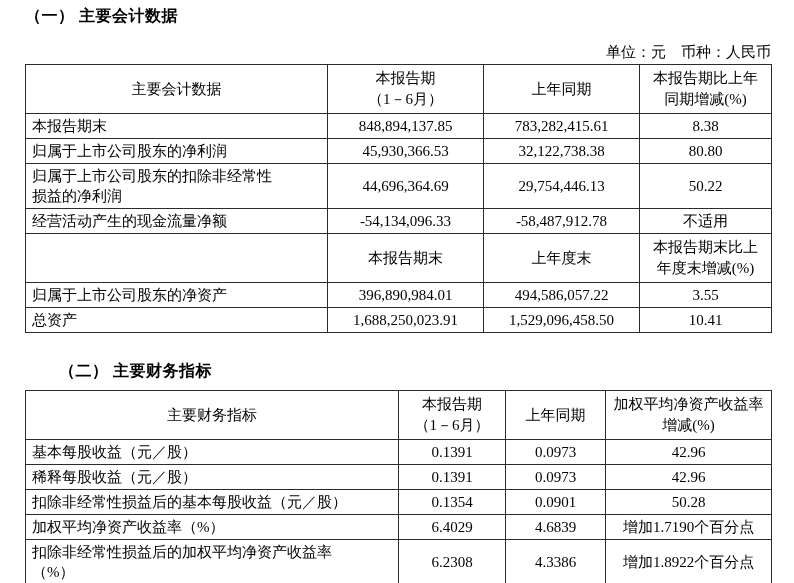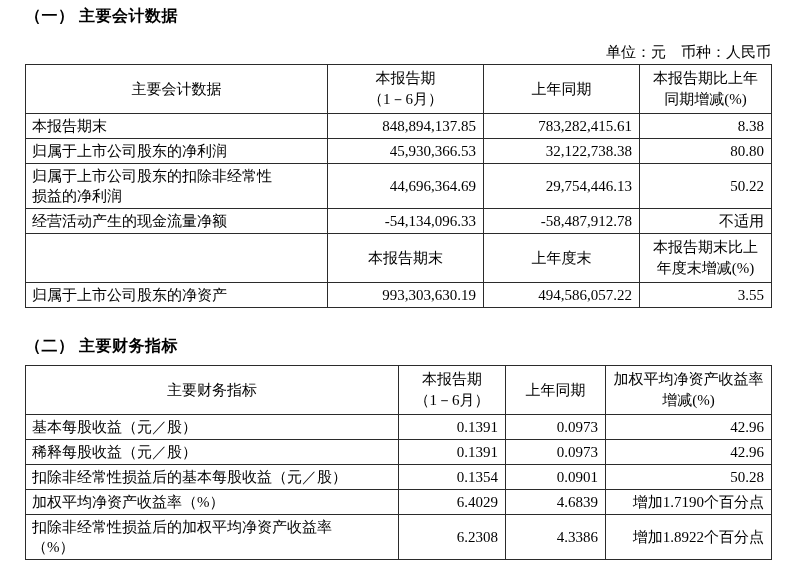--- a/index.html
+++ b/index.html
@@ -12,21 +12,21 @@
     color: #000000;
     background: #ffffff;
     overflow: hidden;
   }
   .section-title {
     font-size: 16px;
     font-weight: bold;
     line-height: 20px;
     letter-spacing: 0.5px;
   }
-  .section-title.second { margin-top: 28px; margin-bottom: 9px; }
+  .section-title.second { margin-top: 28px; margin-bottom: 9px; margin-left: 34px; }
   .unit-line {
     width: 746px;
     text-align: right;
     font-size: 15px;
     line-height: 18px;
     margin-top: 17px;
     margin-bottom: 3px;
   }
   table.fin-table {
     border-collapse: collapse;
@@ -46,21 +46,21 @@
     line-height: 21px;
     white-space: pre-line;
   }
   table.fin-table td.label {
     text-align: left;
     padding: 2px 6px;
     line-height: 20px;
     white-space: pre-line;
   }
   table.fin-table td.num {
-    text-align: right;
+    text-align: center;
     padding: 2px 7px;
     line-height: 20px;
   }
   
   .t1 .c1 { width: 302px; }
   .t1 .c2 { width: 156px; }
   .t1 .c3 { width: 156px; }
   .t1 .c4 { width: 132px; }
   
   .t2 .c1 { width: 373px; }
@@ -120,23 +120,29 @@
       </tr>
       <tr>
         <th></th>
         <th>本报告期末</th>
         <th>上年度末</th>
         <th>本报告期末比上
 年度末增减(%)</th>
       </tr>
       <tr>
         <td class="label">归属于上市公司股东的净资产</td>
-        <td class="num">993,303,630.19</td>
+        <td class="num">396,890,984.01</td>
         <td class="num">494,586,057.22</td>
         <td class="num">3.55</td>
+      </tr>
+      <tr>
+        <td class="label">总资产</td>
+        <td class="num">1,688,250,023.91</td>
+        <td class="num">1,529,096,458.50</td>
+        <td class="num">10.41</td>
       </tr>
     </tbody>
   </table>
 
   <div class="section-title second">（二） 主要财务指标</div>
 
   <table class="fin-table t2">
     <colgroup>
         <col class="c1">
         <col class="c2">

